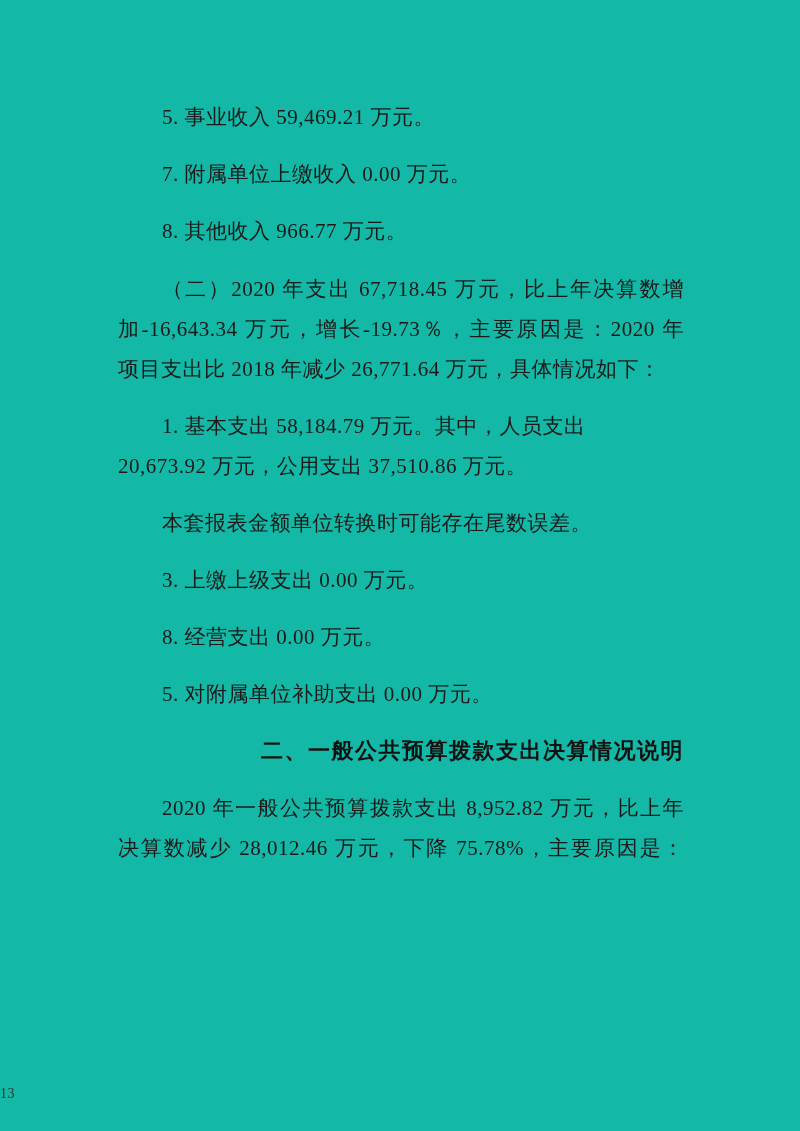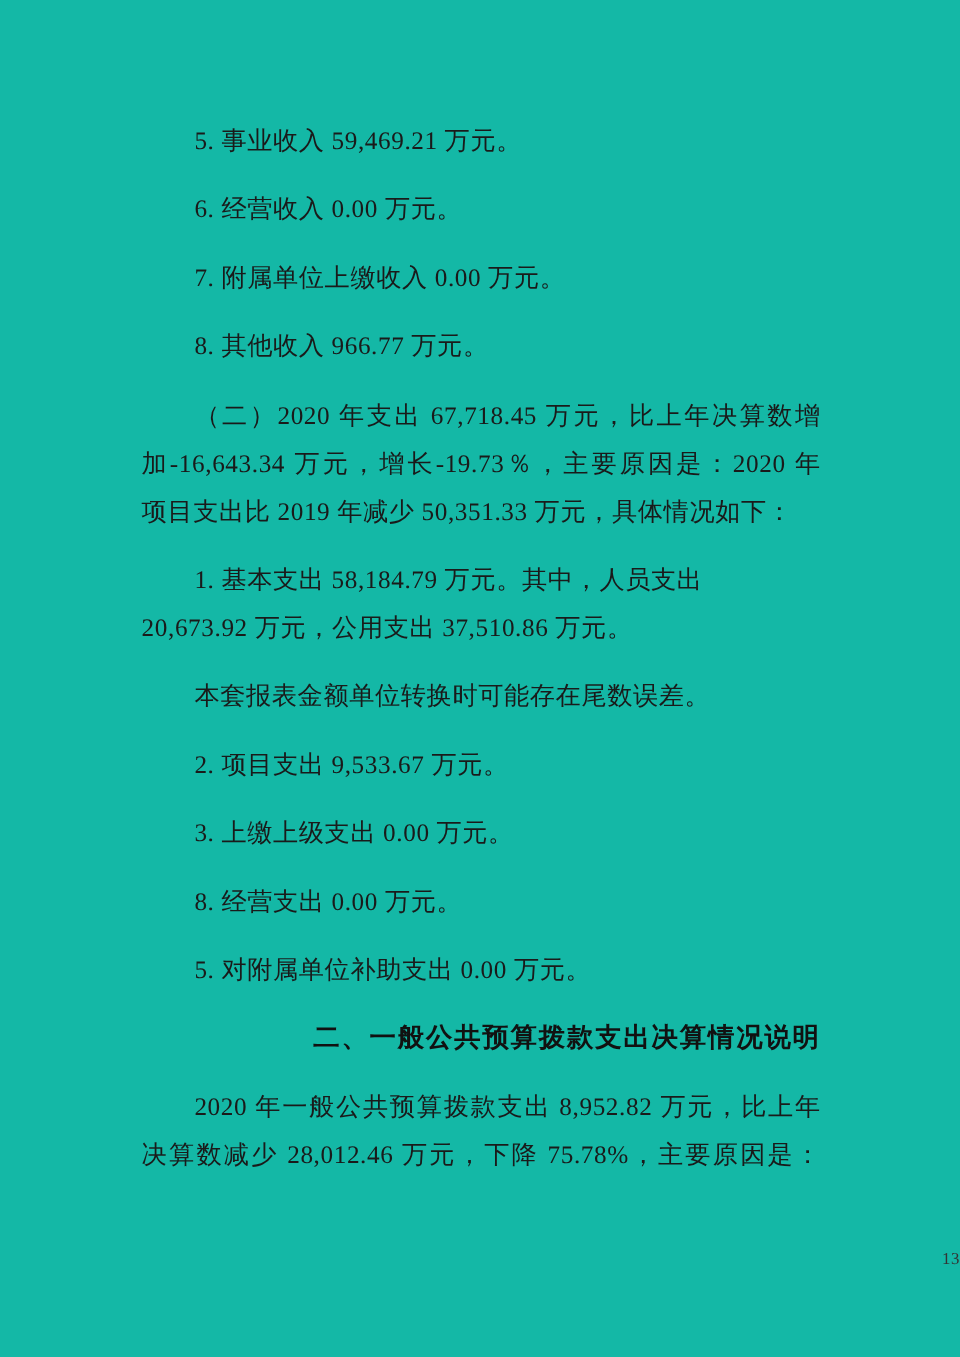--- a/index.html
+++ b/index.html
@@ -45,56 +45,54 @@
   }
   
   .sp1 { margin-top: 1px; }
   .sp3 { margin-top: 3px; }
   .sp4 { margin-top: 0; }
   .sp5 { margin-top: 18px; }
   .page-number {
     position: absolute;
     left: 0;
     right: 0;
-    top: 1040px;
-    text-align: right;
+    top: 1084px;
+    text-align: left;
     font-size: 14px;
     line-height: 20px;
     color: #333333;
     letter-spacing: 0.5px;
   }
 </style>
 </head>
 <body>
 
 <div class="page">
   <div class="doc">
 
     <div class="block line indent">5. 事业收入 59,469.21 万元。</div>
 
-    <div class="block line indent">6. 经营收入 0.00 万元。</div>
 
     <div class="block line indent">7. 附属单位上缴收入 0.00 万元。</div>
 
     <div class="block line indent">8. 其他收入 966.77 万元。</div>
 
     <div class="block sp5">
       <div class="line indent j">（二）2020 年支出 67,718.45 万元，比上年决算数增</div>
       <div class="line j">加-16,643.34 万元，增长-19.73％，主要原因是：2020 年</div>
-      <div class="line wrapline">项目支出比 2019 年减少 50,351.33 万元，具体情况如下：</div>
+      <div class="line wrapline">项目支出比 2018 年减少 26,771.64 万元，具体情况如下：</div>
     </div>
 
     <div class="block sp4">
       <div class="line indent">1. 基本支出 58,184.79 万元。其中，人员支出</div>
       <div class="line wrapline">20,673.92 万元，公用支出 37,510.86 万元。</div>
     </div>
 
     <div class="block line indent sp1">本套报表金额单位转换时可能存在尾数误差。</div>
 
-    <div class="block line indent sp4">2. 项目支出 9,533.67 万元。</div>
 
     <div class="block line indent">3. 上缴上级支出 0.00 万元。</div>
 
     <div class="block line indent">8. 经营支出 0.00 万元。</div>
 
     <div class="block line indent">5. 对附属单位补助支出 0.00 万元。</div>
 
     <div class="block heading sp3">二、一般公共预算拨款支出决算情况说明</div>
 
     <div class="block sp3">

